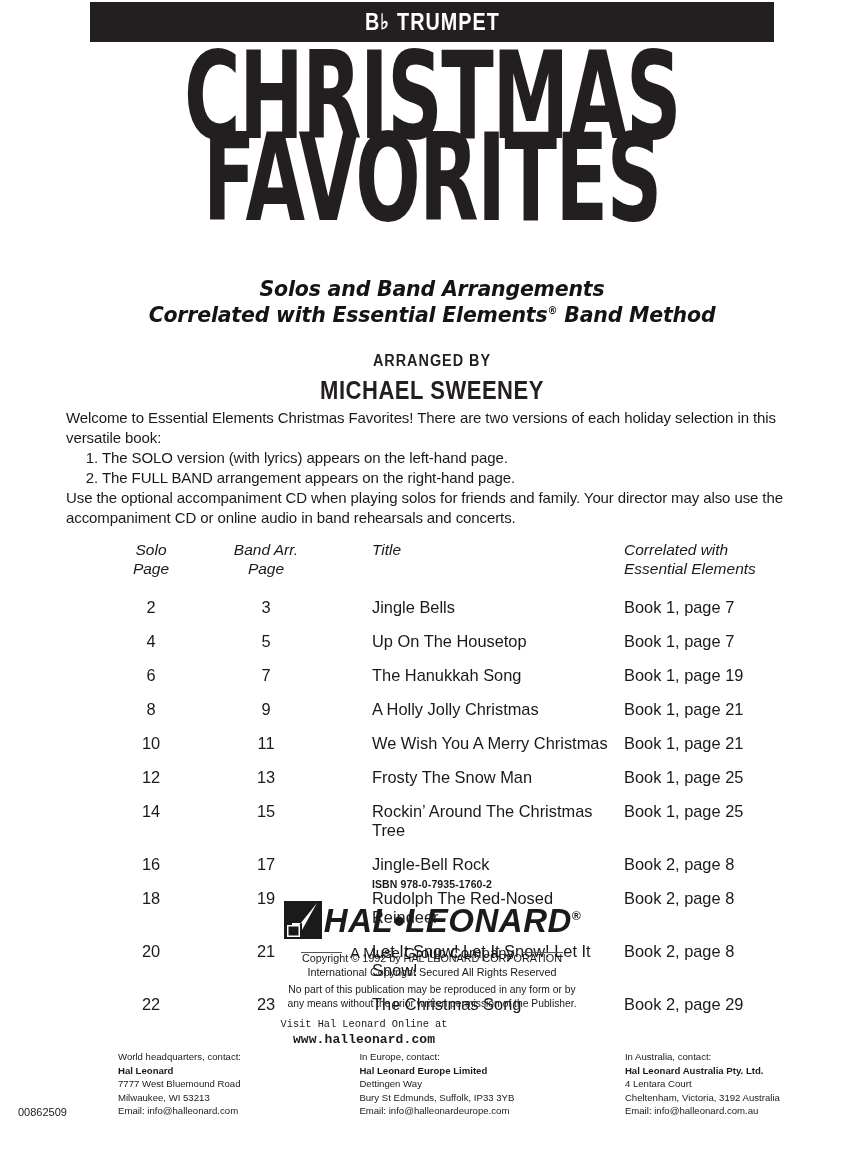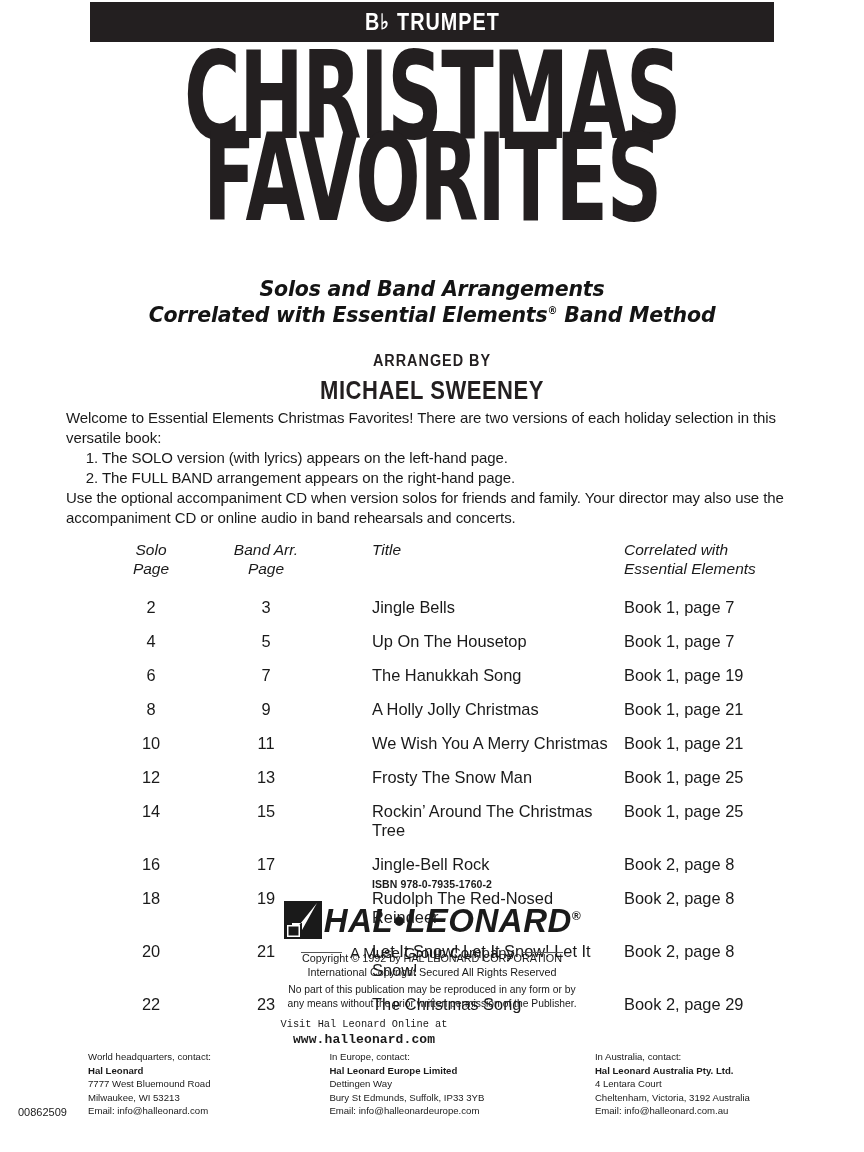--- a/index.html
+++ b/index.html
@@ -315,21 +315,21 @@
   .contact-col {
     font-family: "Liberation Sans", sans-serif;
     font-size: 9.6px;
     line-height: 1.42;
     color: #1a1a1a;
   }
   .contact-col.col-1 { width: 250px; }
   .contact-col.col-2 { width: 275px; }
   .contact-col.col-3 { width: 200px; }
   .contact-col .name { font-weight: 700; }
-  .contact-col div { white-space: nowrap; }
+  .contact-col div { white-space: nowrap; margin-left: 30px; }
 
   
   .product-number {
     position: absolute;
     left: 18px;
     top: 1106px;
     font-family: "Liberation Sans", sans-serif;
     font-size: 11px;
     color: #1a1a1a;
   }
@@ -357,21 +357,21 @@
   <span class="arranged-by">ARRANGED BY</span>
   <span class="arranger-name">MICHAEL SWEENEY</span>
 </div>
 
 <div class="intro">
   <p>Welcome to Essential Elements Christmas Favorites! There are two versions of each holiday selection in this versatile book:</p>
   <ol>
     <li><span class="num">1.</span><span>The SOLO version (with lyrics) appears on the left-hand page.</span></li>
     <li><span class="num">2.</span><span>The FULL BAND arrangement appears on the right-hand page.</span></li>
   </ol>
-  <p>Use the optional accompaniment CD when version solos for friends and family. Your director may also use the accompaniment CD or online audio in band rehearsals and concerts.</p>
+  <p>Use the optional accompaniment CD when playing solos for friends and family. Your director may also use the accompaniment CD or online audio in band rehearsals and concerts.</p>
 </div>
 
 <div class="toc">
   <table>
     <thead>
       <tr>
         <th class="c-solo">Solo
 Page</th>
         <th class="c-band">Band Arr.
 Page</th>

